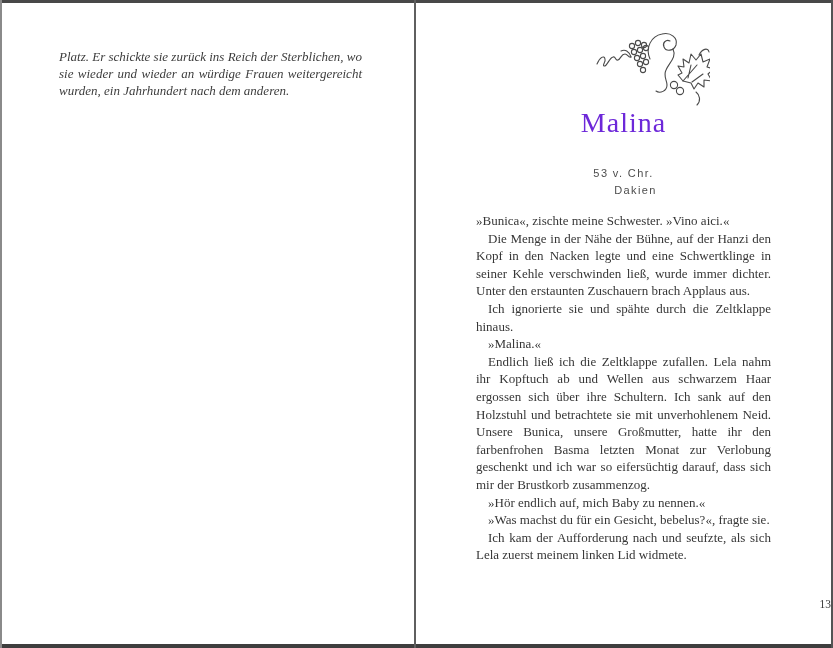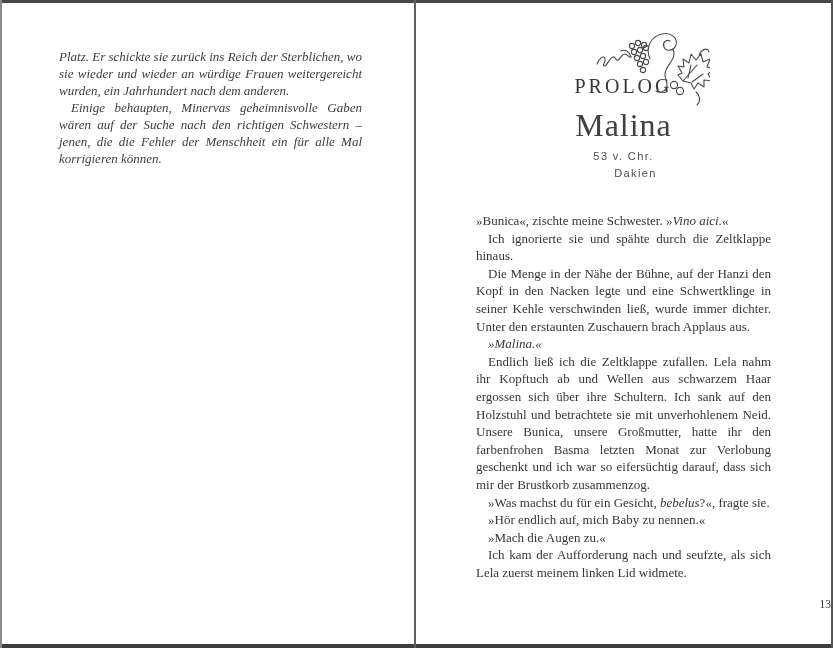--- a/index.html
+++ b/index.html
@@ -19,36 +19,36 @@
   .page-left{left:2px;width:412px;}
   .page-right{left:416px;width:415px;}
 
   .left-text{
     position:absolute;left:57px;top:45px;width:303px;
     font-style:italic;font-size:13px;line-height:17px;color:#3c3c3c;
     text-align:justify;
   }
   .left-text p,.body-text p{margin:0;}
   .indent{text-indent:12px;}
-  .em{font-style:italic;}
+  .em{}
 
   .ornament{position:absolute;left:179px;top:26px;width:115px;height:80px;}
 
   .chapter-label{
     position:absolute;left:0;right:0;top:72px;text-align:center;
     font-size:20px;letter-spacing:3px;color:#383838;
   }
   .chapter-title{
     position:absolute;left:0;right:0;top:104px;text-align:center;
-    font-size:32px;letter-spacing:1px;color:#404040;
+    font-size:28px;letter-spacing:1px;color:#6d28d9;
   }
   .dateline,.placeline{
     position:absolute;left:0;right:0;text-align:center;
     font-family:"Liberation Sans","DejaVu Sans",sans-serif;
-    font-size:11px;letter-spacing:1.4px;color:#4d4d4d;
+    font-size:11px;letter-spacing:1.4px;color:#4d4d4d;margin-top:17px;
   }
   .dateline{top:147px;}
   .placeline{top:164px;padding-left:24px;}
 
   .body-text{
     position:absolute;left:60px;top:209px;width:295px;
     font-size:13px;line-height:17.6px;color:#363636;text-align:justify;
   }
   .pagenum{
     position:absolute;left:0;right:0;top:595px;text-align:right;
@@ -61,21 +61,20 @@
 <div class="spread">
   <div class="edge edge-top"></div>
   <div class="edge edge-bottom"></div>
   <div class="edge edge-left"></div>
   <div class="edge edge-right"></div>
   <div class="gutter"></div>
 
   <div class="page page-left">
     <div class="left-text">
         <p class=""><span>Platz. Er schickte sie zurück ins Reich der Sterblichen, wo sie wieder und wieder an würdige Frauen weitergereicht wurden, ein Jahrhundert nach dem anderen.</span></p>
-        <p class="indent"><span>Einige behaupten, Minervas geheimnisvolle Gaben wären auf der Suche nach den richtigen Schwestern – jenen, die die Fehler der Menschheit ein für alle Mal korrigieren können.</span></p>
       </div>
   </div>
 
   <div class="page page-right">
 
     <svg class="ornament" viewBox="0 0 115 80" xmlns="http://www.w3.org/2000/svg">
       <g stroke="#4a4a4a" fill="none" stroke-width="1.1" stroke-linecap="round" stroke-linejoin="round">
 
         <path d="M2,35 c3,-7 7,-9 8,-5 c1,3 -3,6 -1,7 c3,1 5,-8 9,-9 c3,-1 2,4 5,3 c3,-1 3,-6 7,-6 c3,0 3,4 6,3"></path>
         <path d="M36,28 c-2,-6 -6,-8 -10,-6"></path>
@@ -99,32 +98,30 @@
           <circle cx="85" cy="62" r="3.6"></circle>
 
         <path d="M88,52 l-5,-6 l4,-2 l-4,-7 l6,1 l-1,-8 l6,4 l2,-9 l5,6 l5,-6 l2,8 l7,-3 l-3,8 l7,2 l-6,5 l4,7 l-8,-1 l0,7 l-6,-4 l-4,6 l-3,-6 z"></path>
         <path d="M88,52 l14,-16 M93,49 l3,-13 M97,53 l11,-8"></path>
 
         <path d="M104,26 c3,-6 9,-8 10,-3"></path>
         <path d="M101,63 c4,3 5,9 1,13"></path>
       </g>
     </svg>
 
-    <div class="chapter-label">PROLOG</div>
     <div class="chapter-title">Malina</div>
     <div class="dateline">53 v. Chr.</div>
     <div class="placeline">Dakien</div>
 
     <div class="body-text">
         <p class=""><span>»Bunica«, zischte meine Schwester. »</span><span class="em">Vino aici.</span><span>«</span></p>
+        <p class="indent"><span>Die Menge in der Nähe der Bühne, auf der Hanzi den Kopf in den Nacken legte und eine Schwertklinge in seiner Kehle verschwinden ließ, wurde immer dichter. Unter den erstaunten Zuschauern brach Applaus aus.</span></p>
         <p class="indent"><span>Ich ignorierte sie und spähte durch die Zeltklappe hinaus.</span></p>
-        <p class="indent"><span>Die Menge in der Nähe der Bühne, auf der Hanzi den Kopf in den Nacken legte und eine Schwertklinge in seiner Kehle verschwinden ließ, wurde immer dichter. Unter den erstaunten Zuschauern brach Applaus aus.</span></p>
         <p class="indent"><span class="em">»Malina.«</span></p>
         <p class="indent"><span>Endlich ließ ich die Zeltklappe zufallen. Lela nahm ihr Kopftuch ab und Wellen aus schwarzem Haar ergossen sich über ihre Schultern. Ich sank auf den Holzstuhl und betrachtete sie mit unverhohlenem Neid. Unsere Bunica, unsere Großmutter, hatte ihr den farbenfrohen Basma letzten Monat zur Verlobung geschenkt und ich war so eifersüchtig darauf, dass sich mir der Brustkorb zusammenzog.</span></p>
+        <p class="indent"><span>»Hör endlich auf, mich Baby zu nennen.«</span></p>
         <p class="indent"><span>»Was machst du für ein Gesicht, </span><span class="em">bebelus</span><span>?«, fragte sie.</span></p>
-        <p class="indent"><span>»Hör endlich auf, mich Baby zu nennen.«</span></p>
-        <p class="indent"><span>»Mach die Augen zu.«</span></p>
         <p class="indent"><span>Ich kam der Aufforderung nach und seufzte, als sich Lela zuerst meinem linken Lid widmete.</span></p>
       </div>
 
     <div class="pagenum">13</div>
   </div>
 </div>
 
 </body></html>

